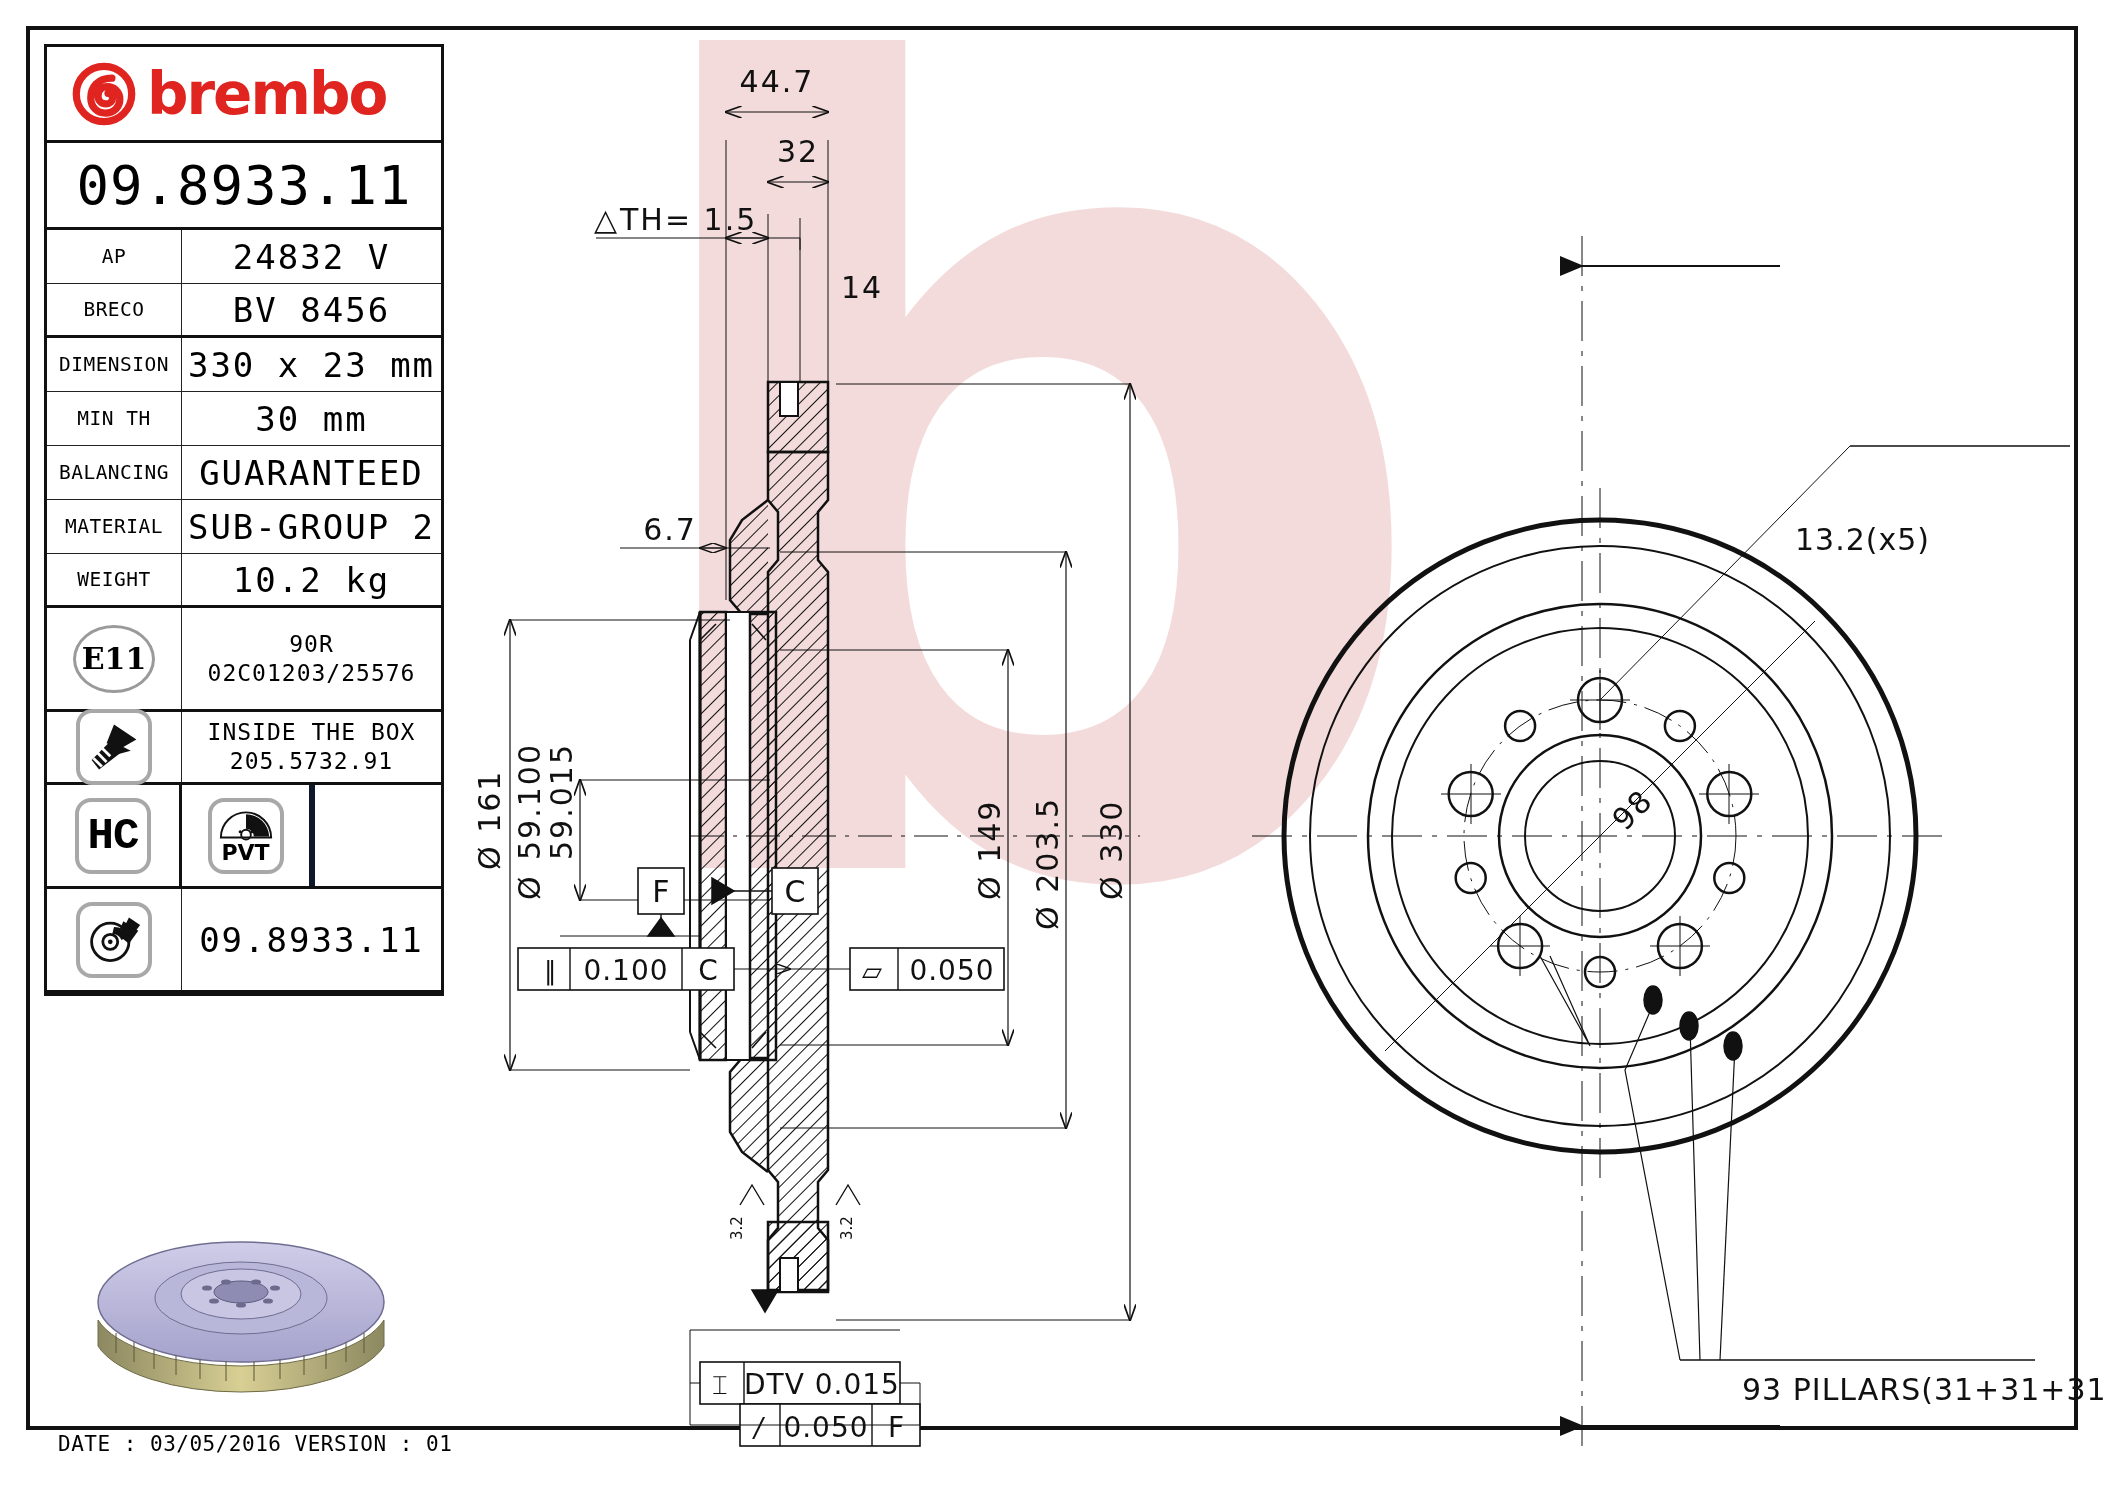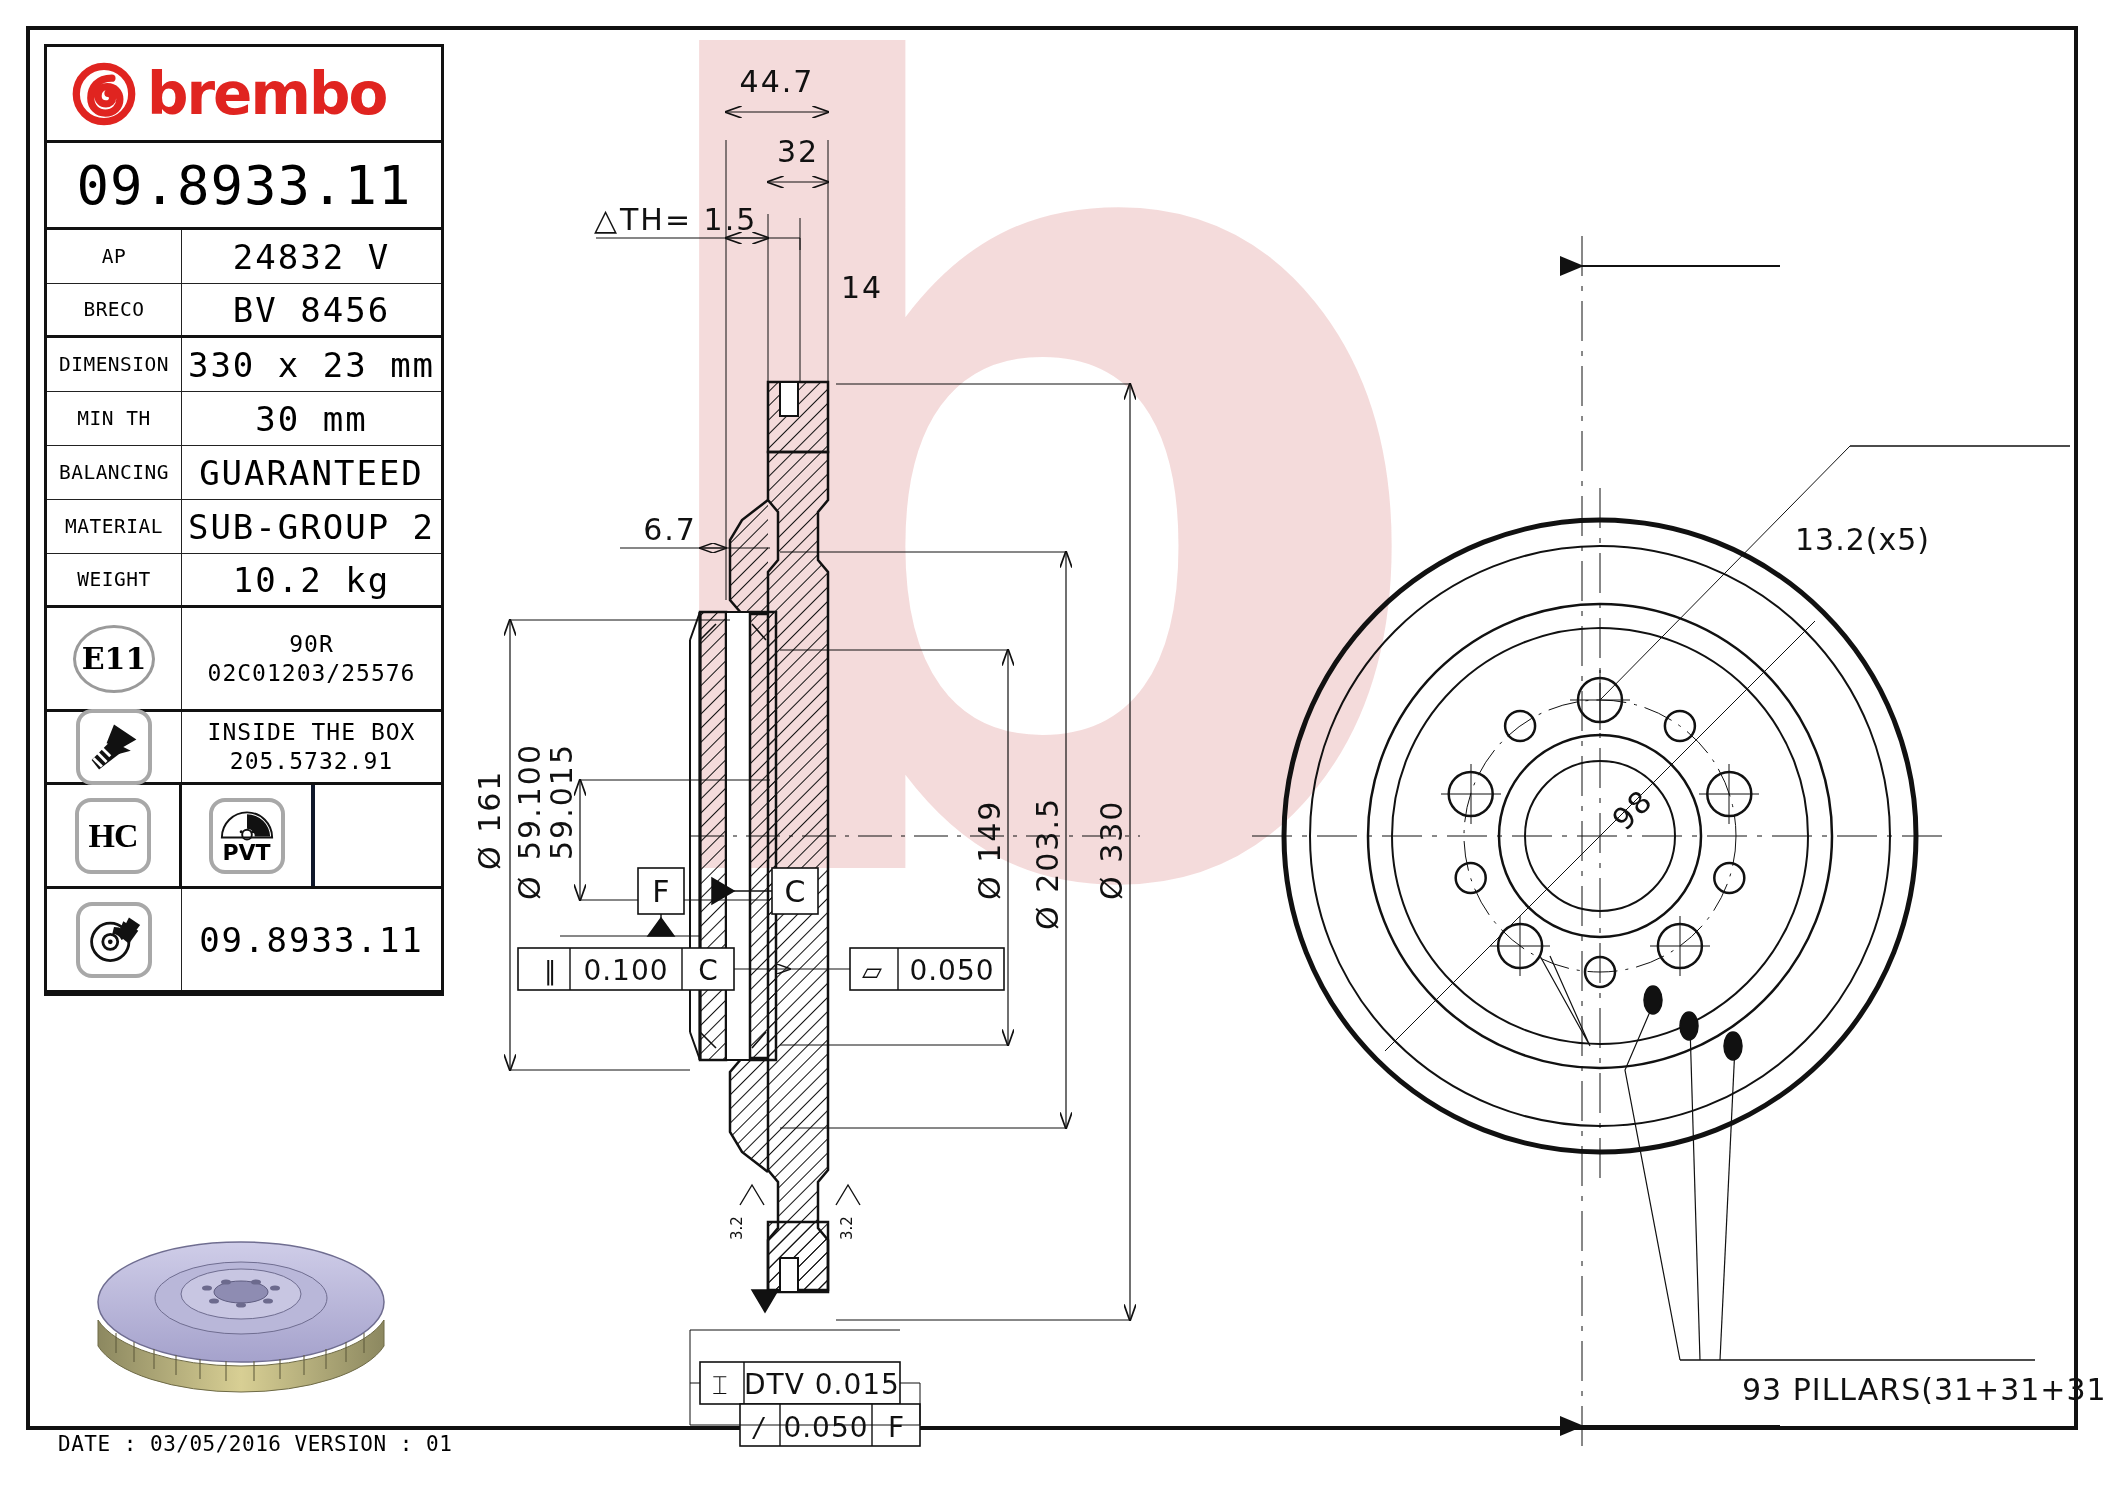--- a/index.html
+++ b/index.html
@@ -41,21 +41,21 @@
   
   #pn-row{height:84px;border-bottom:3px solid #111;display:flex;align-items:center;
           justify-content:center;}
   #pn-big{font-size:54px;letter-spacing:1px;font-weight:400;}
   .e11{width:76px;height:62px;border:3px solid #9a9a9a;border-radius:50%;
        display:flex;align-items:center;justify-content:center;
        font-family:"DejaVu Serif","Liberation Serif",serif;font-weight:700;font-size:30px;
        letter-spacing:0px;}
   .sq{width:68px;height:68px;border:4px solid #a8a8a8;border-radius:16px;
       display:flex;align-items:center;justify-content:center;position:relative;}
-  .hc{font-family:Liberation Serif, serif;font-weight:700;font-size:34px;
+  .hc{font-family:Liberation Mono, monospace;font-weight:700;font-size:44px;
       letter-spacing:-1px;}
   .pvtword{font-family:"DejaVu Sans","Liberation Sans",sans-serif;font-weight:700;
            font-size:22px;position:absolute;bottom:5px;left:0;right:0;text-align:center;
            letter-spacing:0px;}
 
   
   #photo{position:absolute;left:46px;top:1140px;width:330px;height:230px;}
 
   #datetxt{position:absolute;left:58px;top:1432px;font-size:21px;letter-spacing:.5px;}
 
@@ -183,21 +183,21 @@
         </div>
       </div>
     </div>
 
     <div class="row thick" style="height:104px">
       <div class="c-l thick">
         <div class="sq">
           <span class="hc">HC</span>
         </div>
       </div>
-      <div class="c-r" style="flex:0 0 133px;border-right:4px solid #0f172a;">
+      <div class="c-r" style="flex:0 0 133px;border-right:6px solid #0f172a;">
         <div class="sq">
           <svg width="58" height="36" viewBox="0 0 60 36" style="position:absolute;top:4px;left:5px;">
             <path d="M4 32 A26 26 0 0 1 56 32 Z" fill="none" stroke="#111" stroke-width="2"></path>
             <path d="M30 8 A24 24 0 0 1 54 31 L38 31 A8 8 0 0 0 30 23 Z" fill="#111"></path>
             <circle cx="30" cy="29" r="5" fill="none" stroke="#111" stroke-width="2"></circle>
             <circle cx="24" cy="26" r="1.6" fill="#111"></circle>
             <circle cx="36" cy="26" r="1.6" fill="#111"></circle>
           </svg>
           <span class="pvtword">PVT</span>
         </div>

